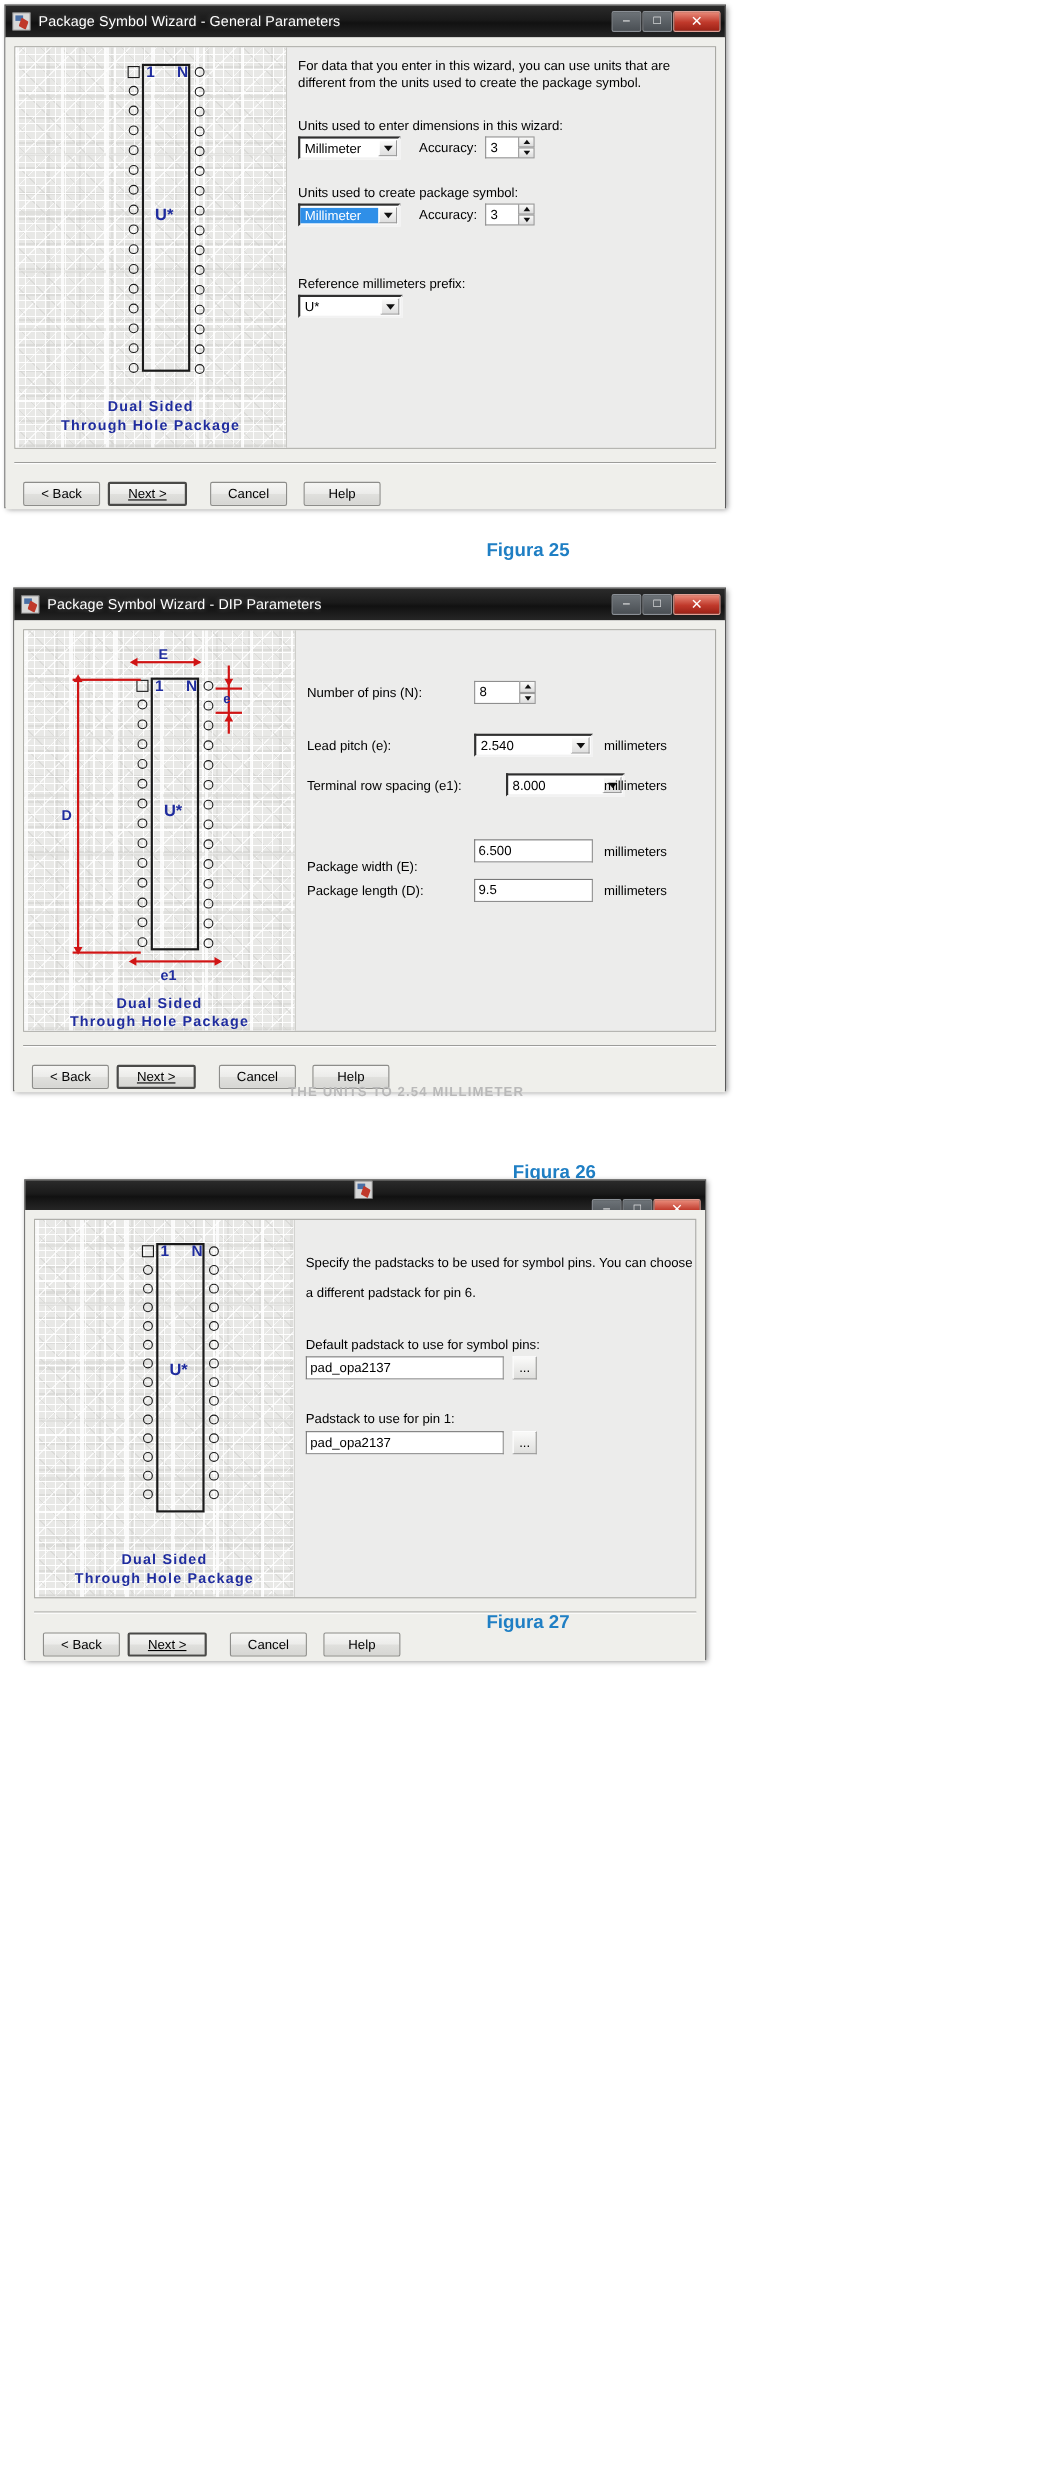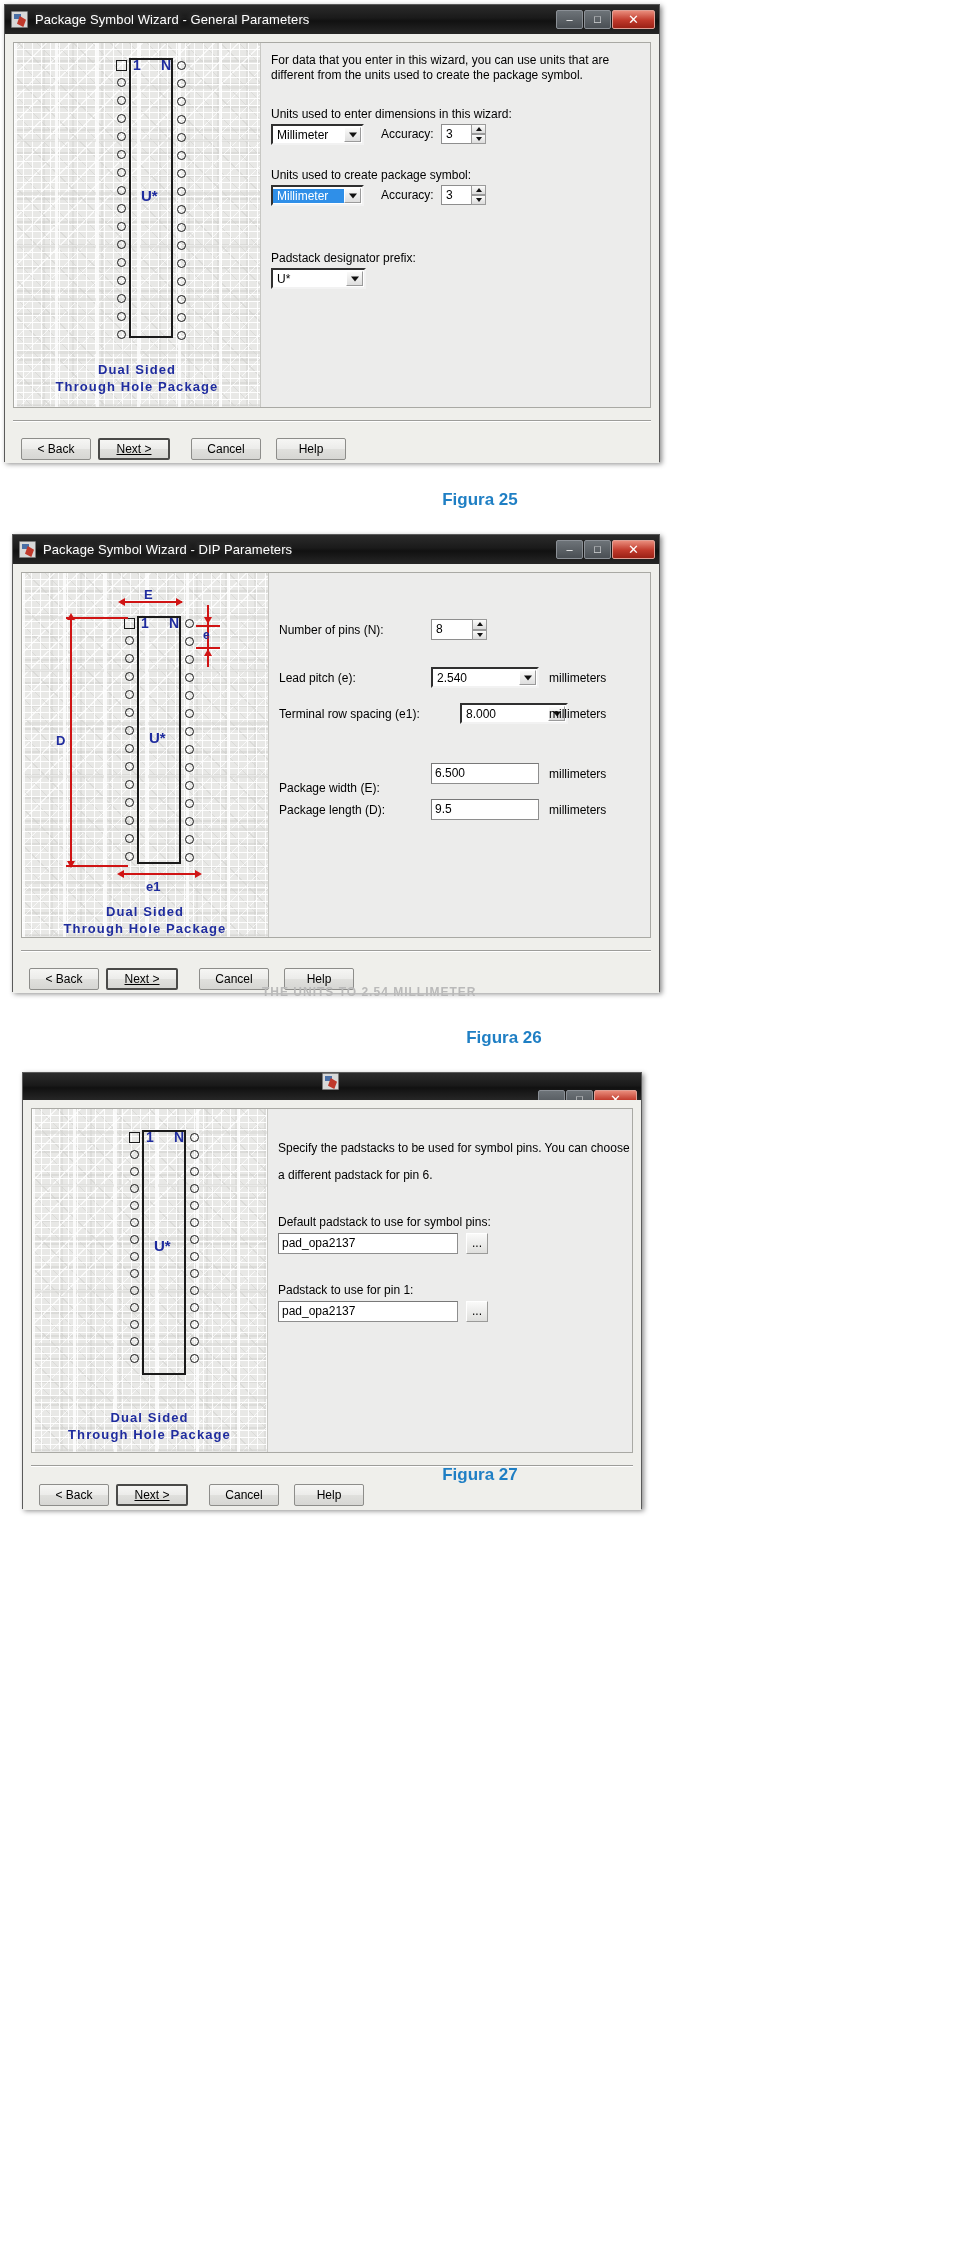--- a/index.html
+++ b/index.html
@@ -304,21 +304,21 @@
         </div>
         <div class="flabel" style="left:120px; top:145px;">Accuracy:</div>
         <div class="spin" style="left:180px; top:142px; width:45px; height:20px;">
           <div class="sval" style="width:30px;">3</div>
           <div class="sbtns">
             <div class="sbtn up"></div>
             <div class="sbtn dn"></div>
           </div>
         </div>
 
-        <div class="flabel" style="left:10px; top:208px;">Padstack designator prefix:</div>
+        <div class="flabel" style="left:10px; top:208px;">Reference millimeters prefix:</div>
         <div class="combo" style="left:10px; top:225px; width:95px; height:21px;">
           <div class="val">U*</div>
           <div class="arrowbtn"></div>
         </div>
       </div>
     </div>
 
     <div class="sep" style="top:386px;"></div>
     <div class="btn" style="left:16px; top:404px; width:70px; height:22px;">
       <span>&lt; Back</span>
@@ -466,21 +466,21 @@
       <span>Cancel</span>
     </div>
     <div class="btn" style="left:271px; top:404px; width:70px; height:22px;">
       <span>Help</span>
     </div>
   </div>
 </div>
 
 <div class="bleed" style="left:262px; top:985px;">THE UNITS TO 2.54 MILLIMETER</div>
 
-<div class="figcap" style="top:1028px;padding-left:48px;">Figura 26</div>
+<div class="figcap" style="top:1056px;padding-left:48px;">Figura 26</div>
 
 <div class="win win-shadow" style="left:22px; top:1072px; width:620px; height:437px;">
 
   <div class="titlebar short">
     <div class="tb-icon"></div>
     <div class="tb-title">Package Symbol Wizard - Padstacks</div>
     <div class="tb-btns">
       <div class="tb-btn">–</div>
       <div class="tb-btn">□</div>
       <div class="tb-btn close">✕</div>

